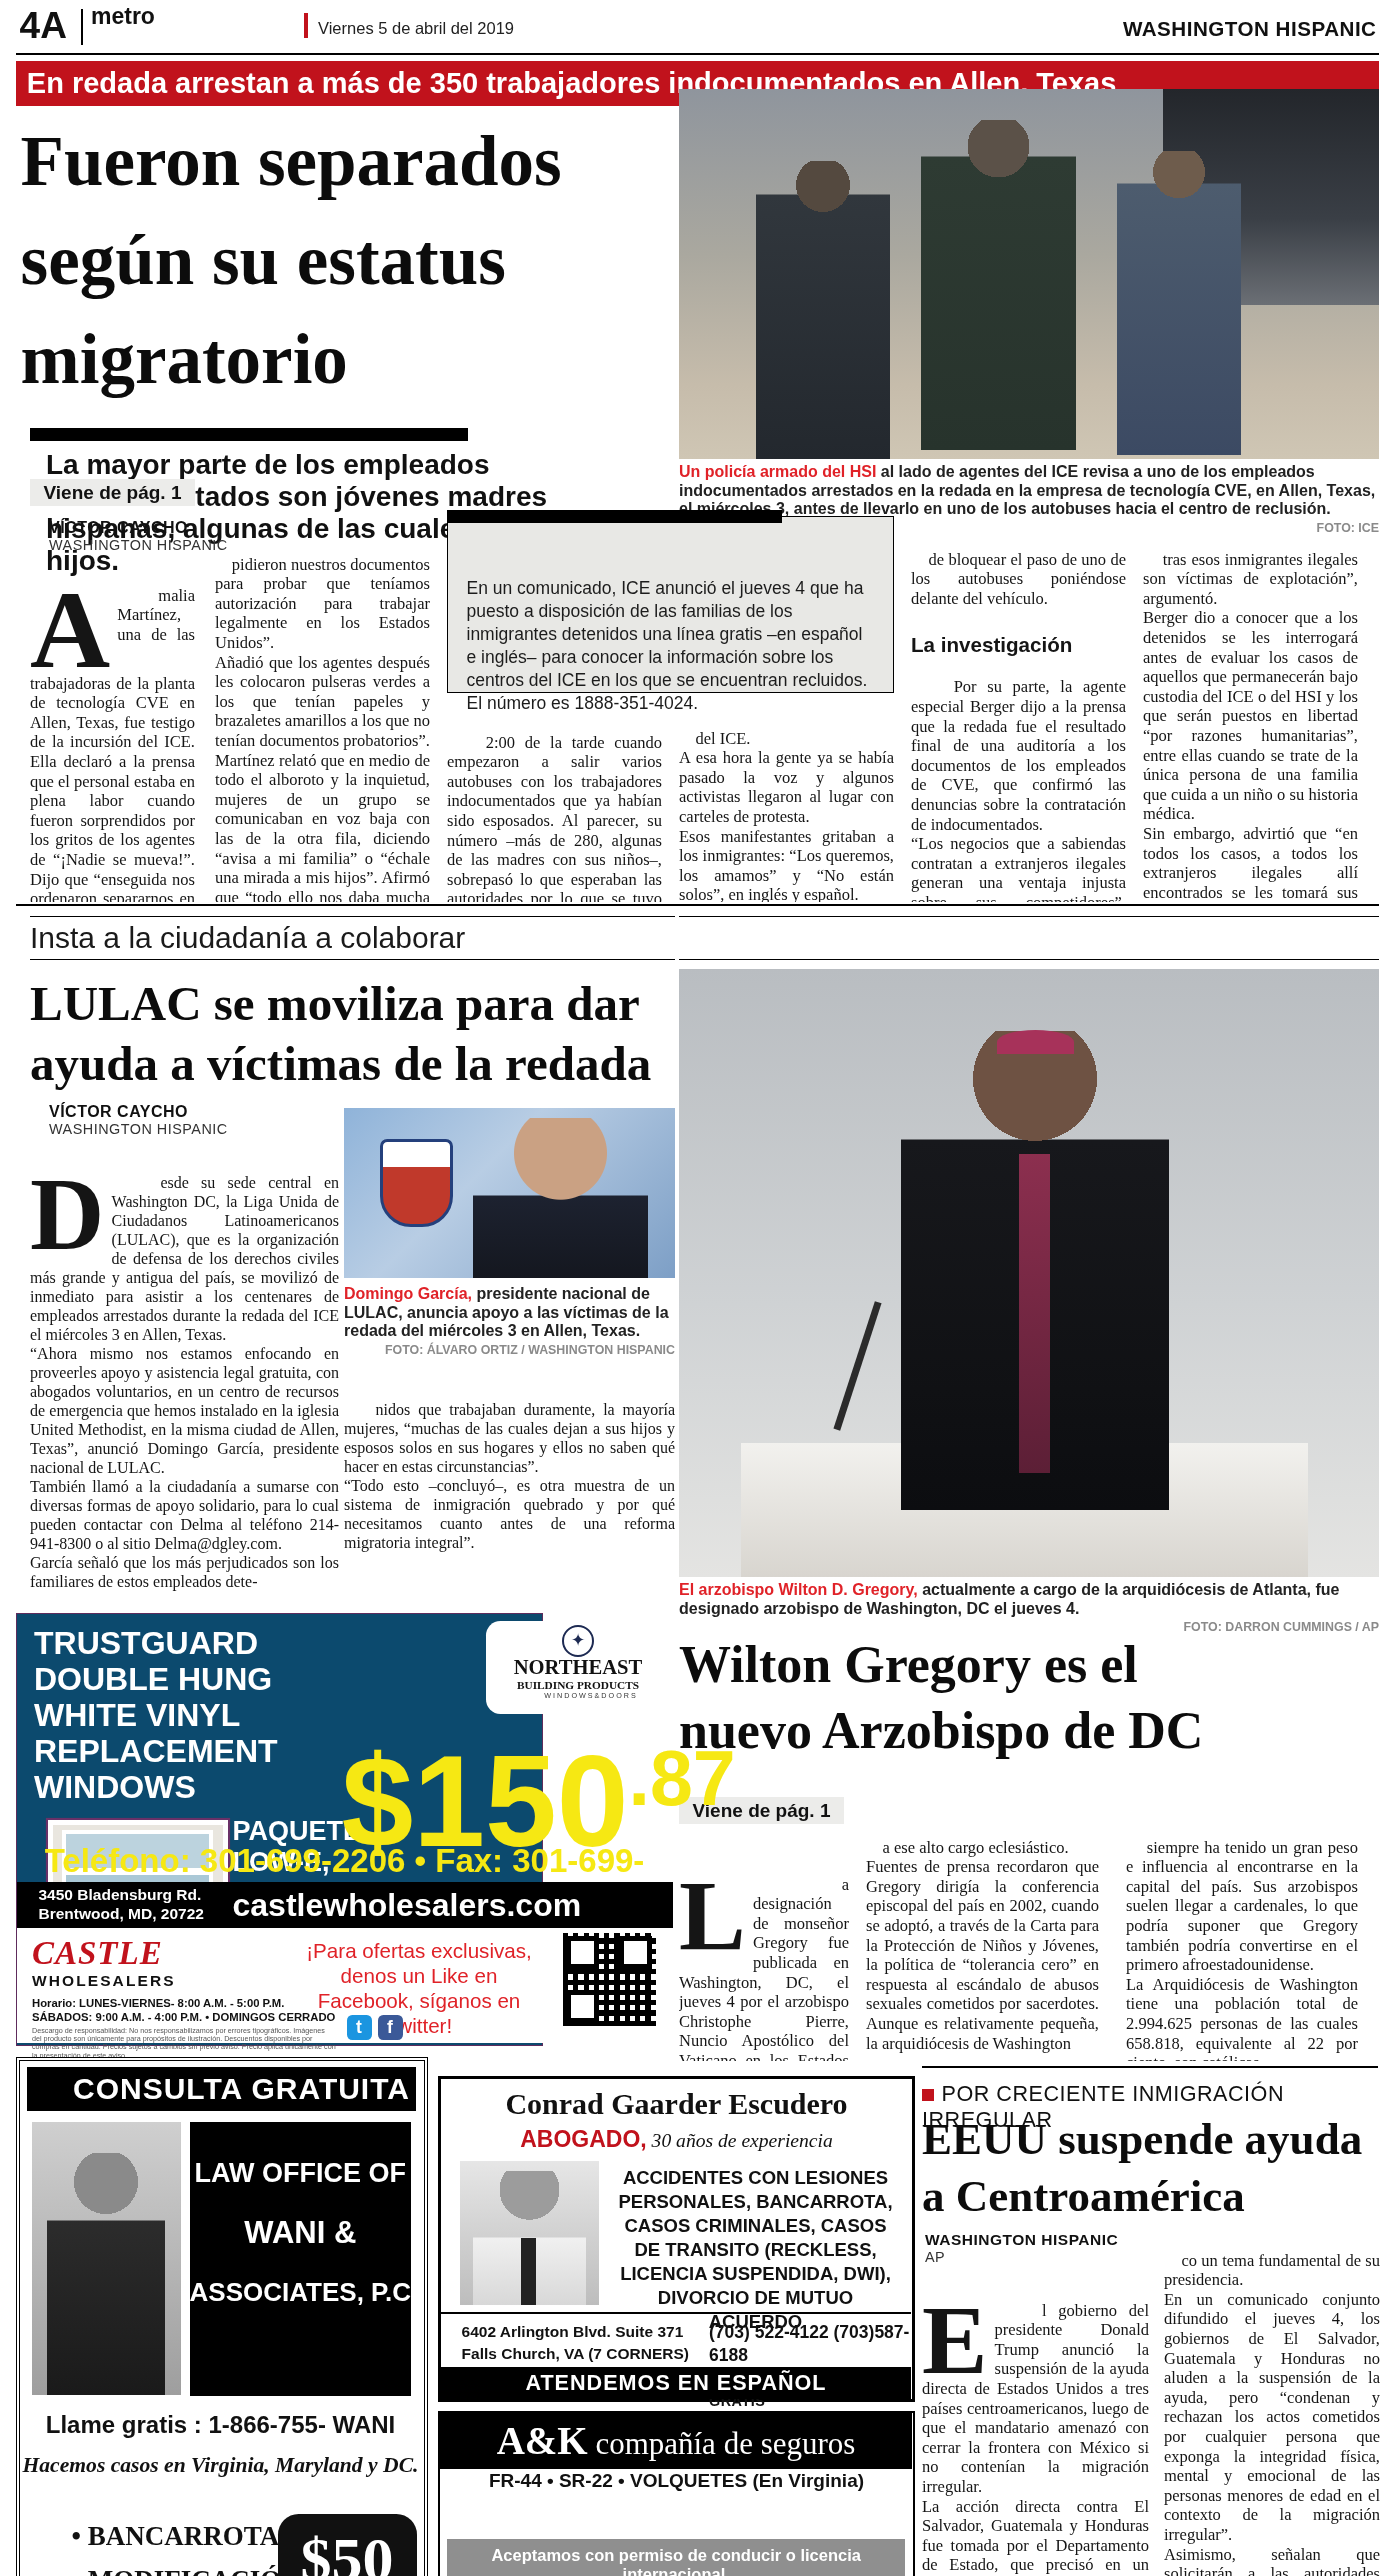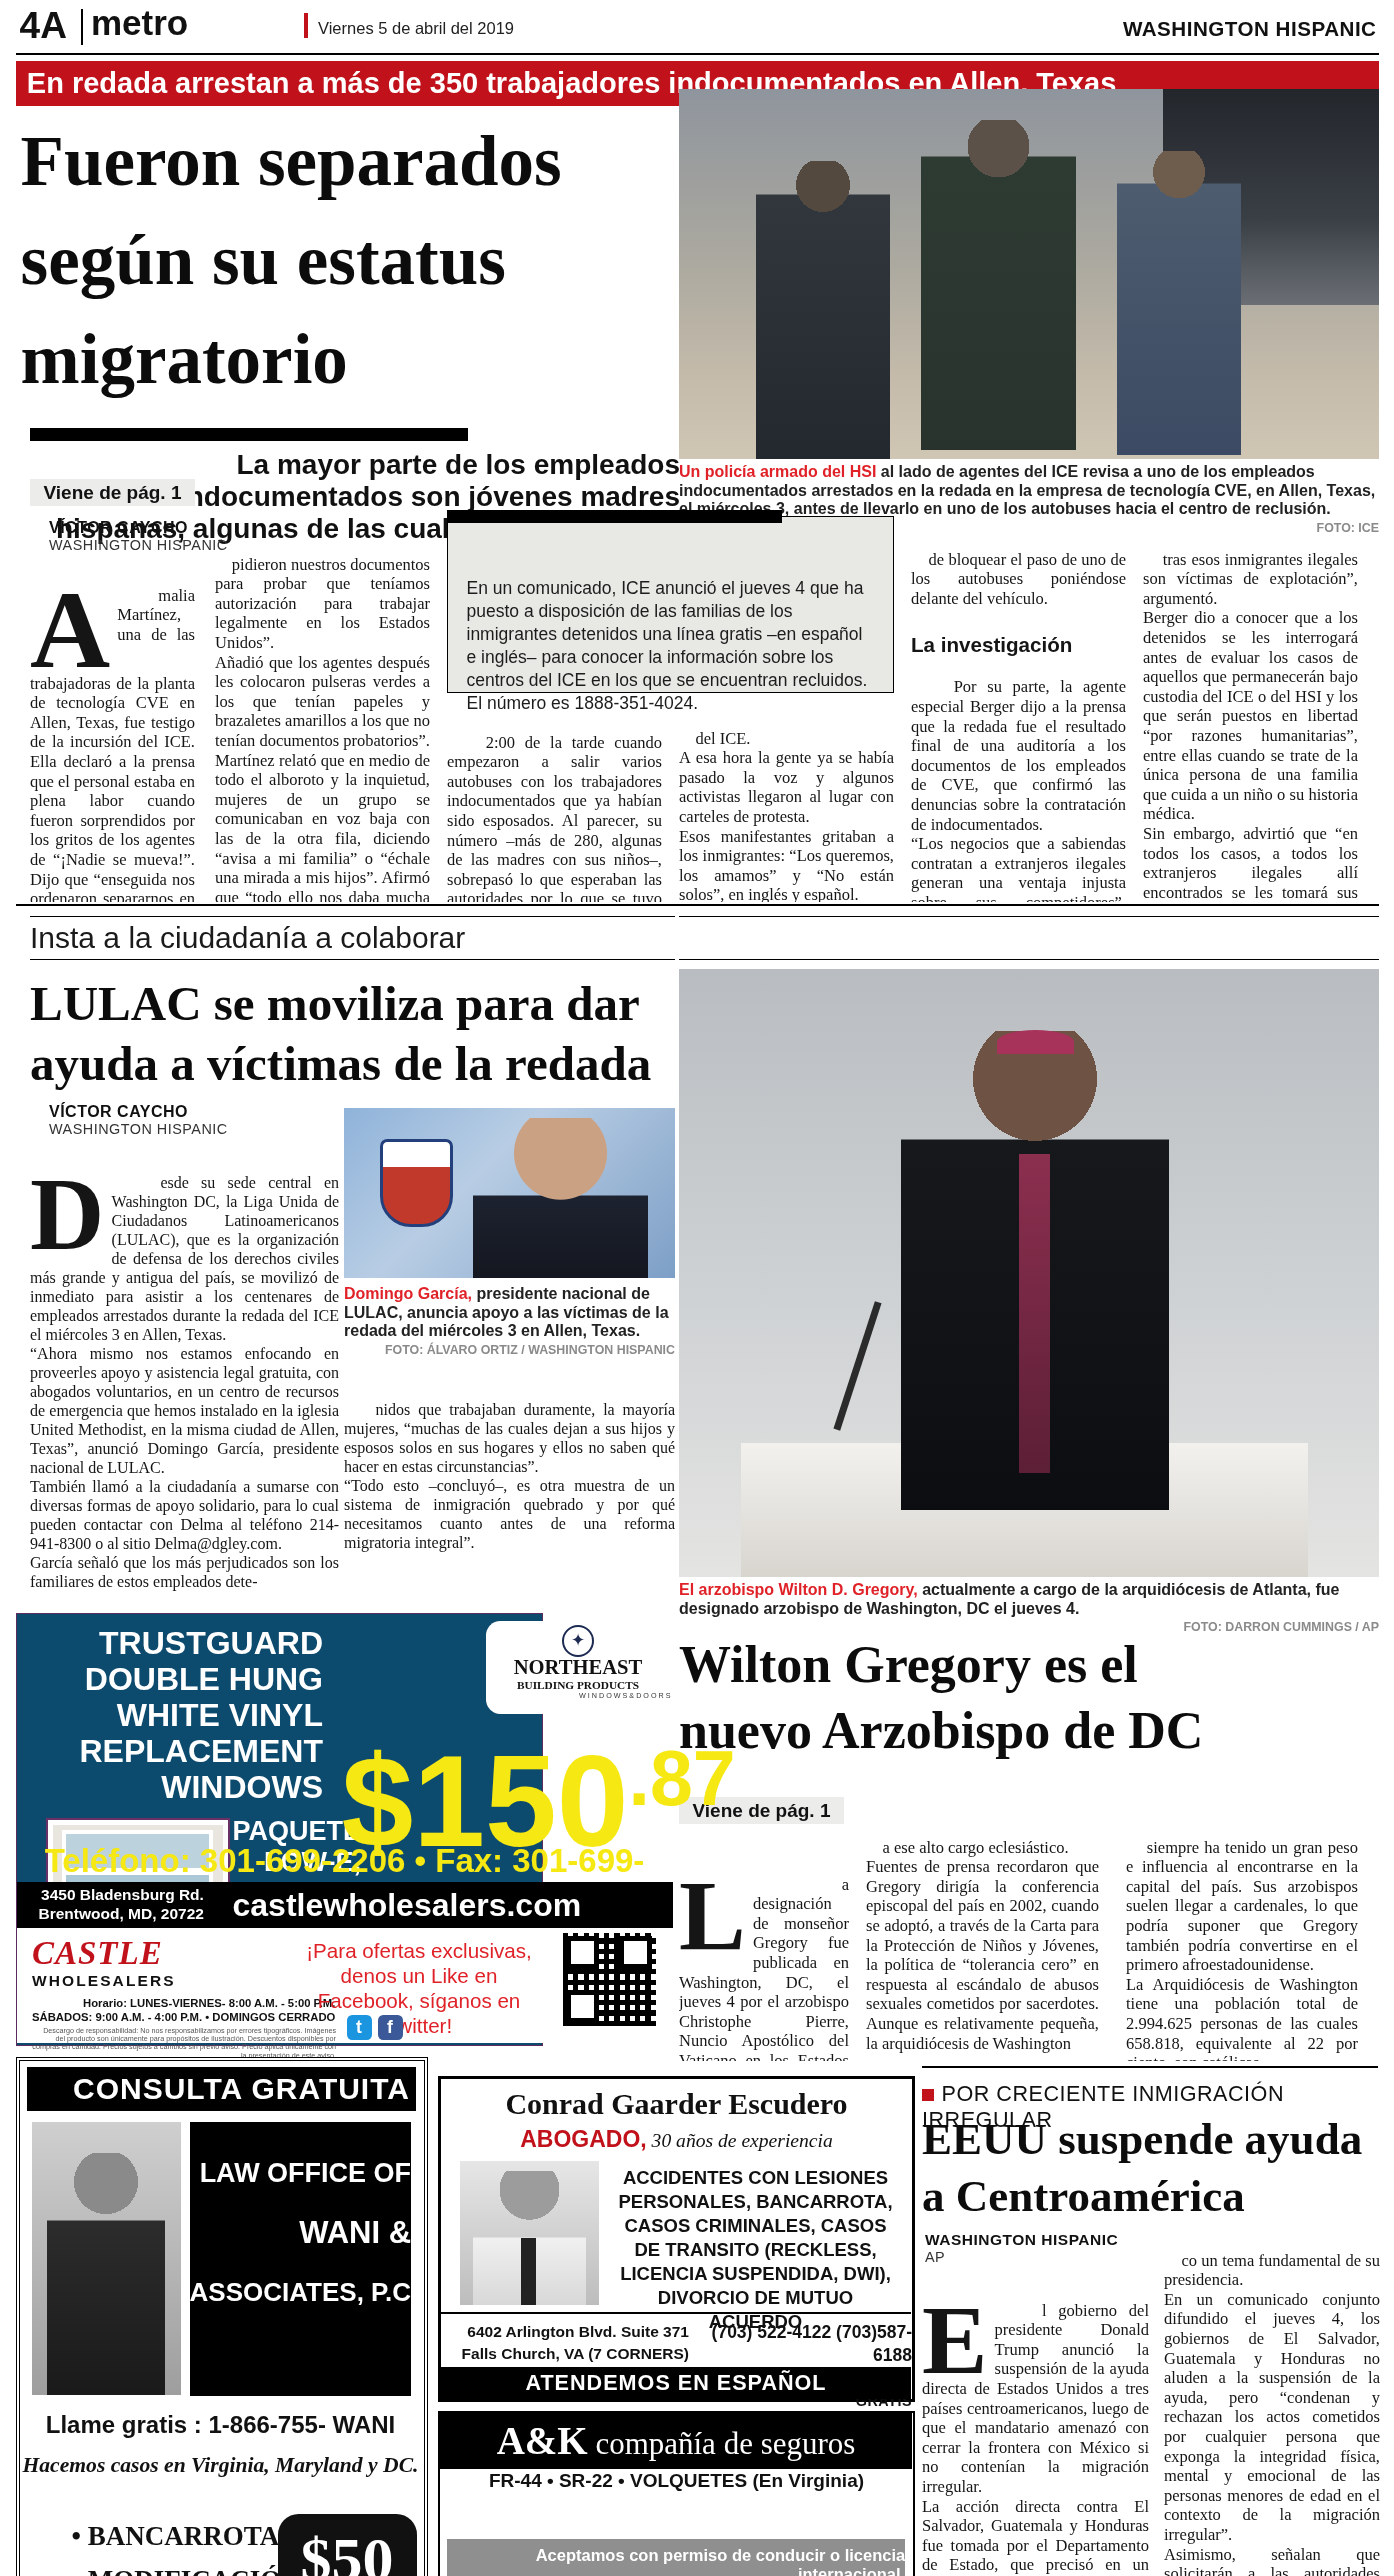--- a/index.html
+++ b/index.html
@@ -1,20 +1,20 @@
 <!DOCTYPE html>
 <html style="font-size:8.2px"><head>
 <meta charset="utf-8">
 <style>
   html,body{margin:0;padding:0;background:#d8d8d8;}
   #page{position:relative;width:1394px;height:2795px;background:#ffffff;overflow:hidden;
         font-family:"Liberation Sans",sans-serif;color:#111;}
   .abs{position:absolute;}
   .serif{font-family:"Liberation Serif",serif;}
-  .sans{font-family:"Liberation Sans",sans-serif;text-align:right;}
+  .sans{font-family:"Liberation Sans",sans-serif;}
   .col{position:absolute;text-align:justify;font-family:"Liberation Serif",serif;
        font-size:16.5px;line-height:19.6px;white-space:pre-wrap;overflow:hidden;color:#151515;}
   .dropcap{float:left;font-family:"Liberation Serif",serif;font-weight:bold;
            font-size:111px;line-height:88px;padding-right:7.2px;}
   .kicker{font-family:"Liberation Sans",sans-serif;font-weight:400;font-size:30px;color:#1a1a1a;}
   .hrule{position:absolute;background:#000;}
   .caption{position:absolute;font-family:"Liberation Sans",sans-serif;font-weight:700;
            font-size:16px;line-height:18.5px;color:#222;}
   .credit{font-weight:700;font-size:12.4px;color:#8a8a8a;text-align:right;}
   .photo{position:absolute;overflow:hidden;}
@@ -28,21 +28,21 @@
   .center{text-align:center;}
 </style>
 </head>
 <body>
 
 <div id="page">
 
   <div class="abs" style="left:0;top:0;width:1394px;height:56px;">
     <span class="abs sans" style="left:19.6px;top:5.2px;font-size:37px;font-weight:700;">4A</span>
     <span class="abs" style="left:81px;top:9.3px;width:2.1px;height:36px;background:#000;"></span>
-    <span class="abs sans" style="left:91px;top:3.1px;font-size:35px;font-weight:700;">metro</span>
+    <span class="abs sans" style="left:91px;top:3.1px;font-size:23px;font-weight:700;">metro</span>
     <span class="abs" style="left:304px;top:13.4px;width:4.1px;height:25px;background:#c1121c;"></span>
     <span class="abs sans" style="left:318px;top:18.5px;font-size:16.5px;color:#222;">Viernes 5 de abril del 2019</span>
     <span class="abs sans" style="right:17.5px;top:16.5px;font-size:20.6px;font-weight:700;letter-spacing:0.5px;">WASHINGTON HISPANIC</span>
     <div class="hrule" style="left:15.5px;top:53px;width:1363px;height:2.1px;"></div>
   </div>
 
   <div class="abs" style="left:15.5px;top:61px;width:1363px;height:45px;background:#c1121c;">
     <span class="abs sans white" style="left:11.3px;top:6.2px;font-size:29px;font-weight:700;">En redada arrestan a más de 350 trabajadores indocumentados en Allen, Texas</span>
   </div>
 

